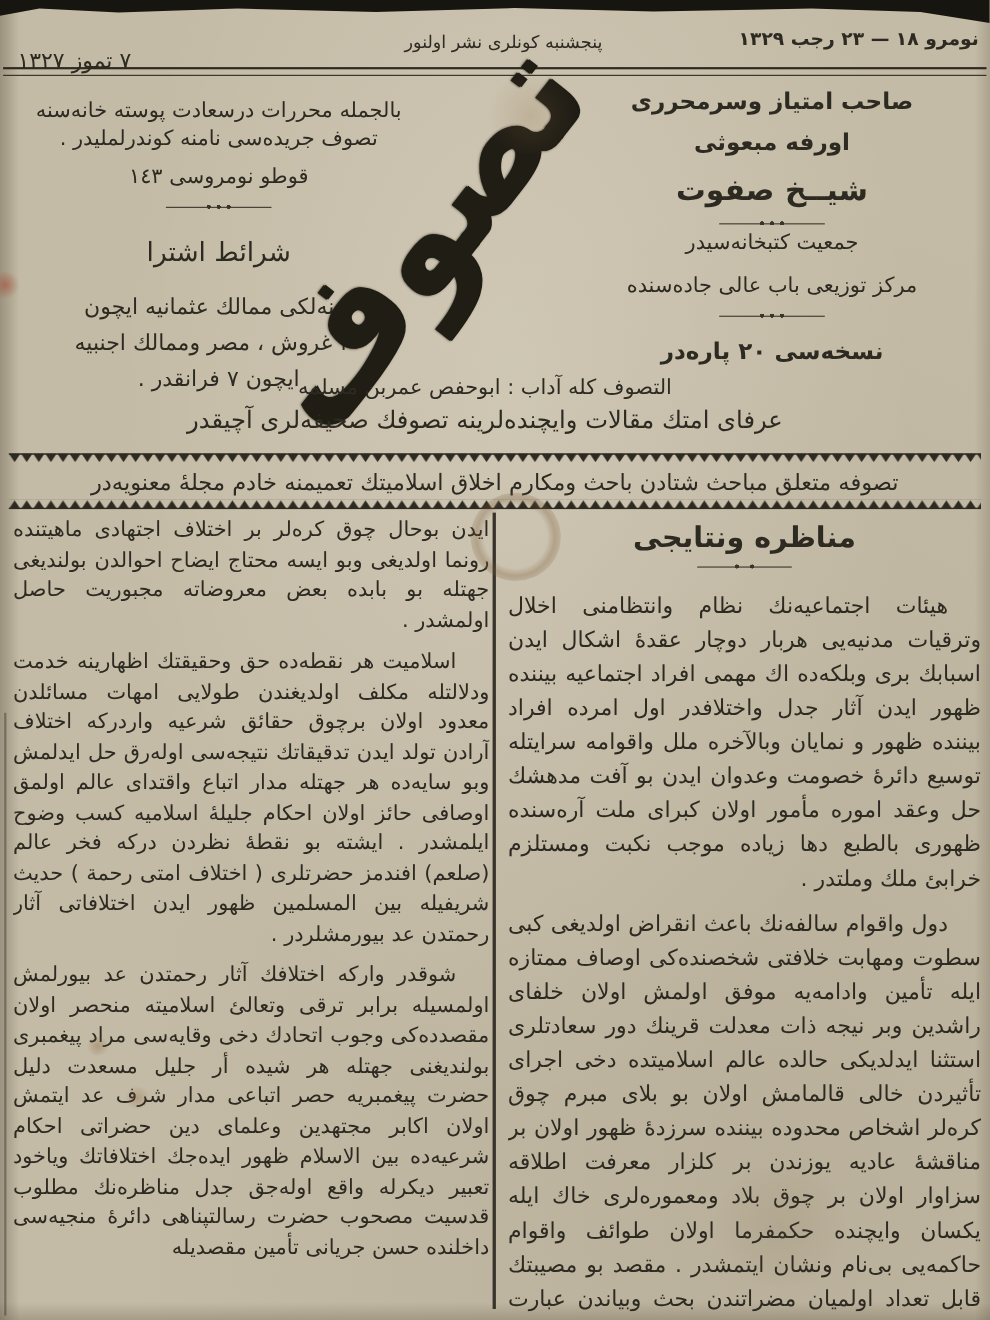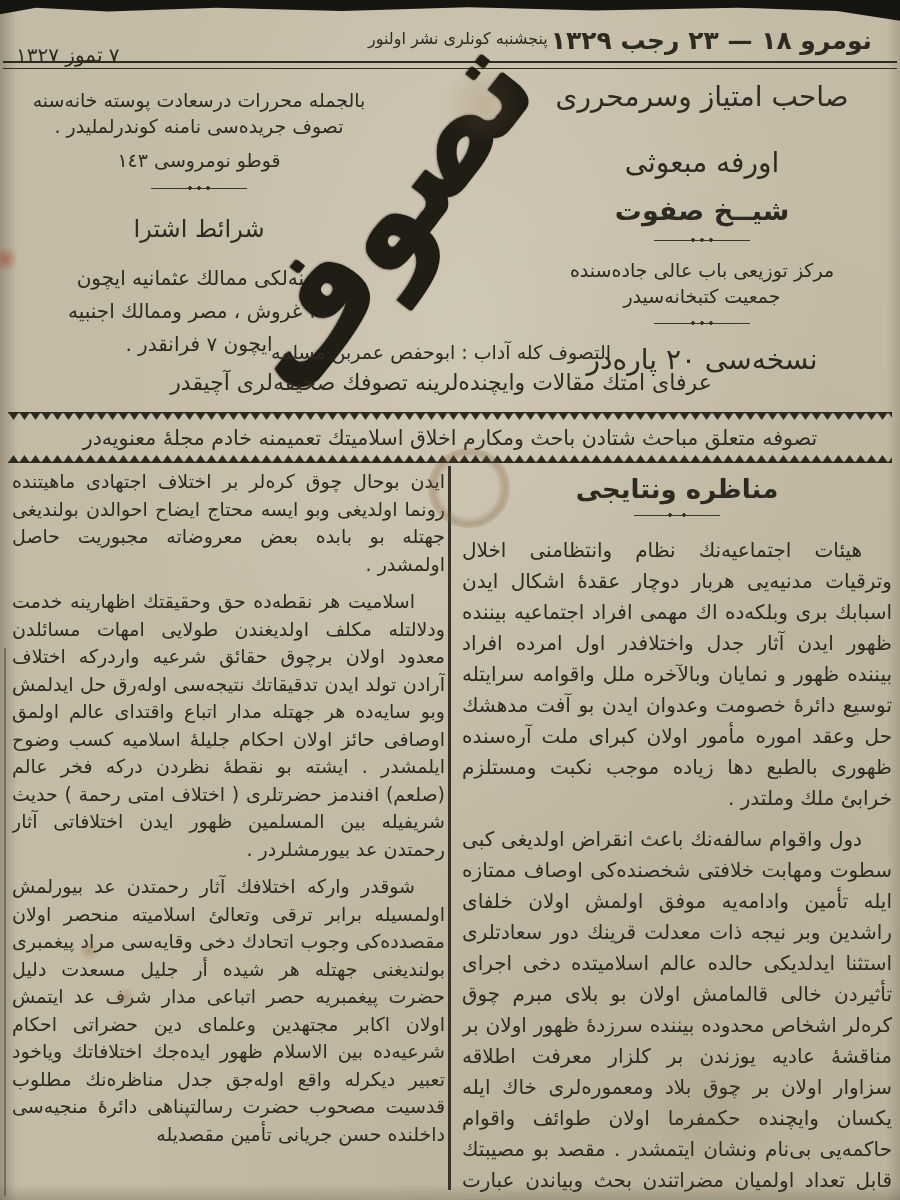--- a/index.html
+++ b/index.html
@@ -13,29 +13,29 @@
       linear-gradient(0deg, rgba(60,50,35,.22), rgba(60,50,35,0) 16px),
       #c4bba6;
     font-family:"DejaVu Sans", sans-serif;
     color:#2d2a22;
   }
   .top-edge{
     position:absolute;left:0;top:0;width:900px;height:26px;background:#17150f;
     clip-path:polygon(0 0,100% 0,100% 80%,93% 42%,82% 30%,66% 40%,52% 28%,38% 42%,24% 30%,12% 44%,4% 30%,0 55%);
   }
   .dateline span{position:absolute;white-space:nowrap;}
-  .dl-issue{top:26px;right:28px;font-size:25px;font-weight:bold;letter-spacing:.5px;text-align:right;}
+  .dl-issue{top:26px;right:10px;font-size:17px;font-weight:bold;letter-spacing:.5px;text-align:right;}
   .dl-center{top:29px;left:368px;font-size:16px;}
   .dl-left{top:43px;left:16px;font-size:20px;}
   .double-rule{position:absolute;left:3px;right:3px;top:61px;height:5px;border-top:2.5px solid #2d2a22;border-bottom:1.5px solid #2d2a22;}
   
   .mast{position:absolute;text-align:center;}
   .mast-right{right:12px;top:80px;width:372px;}
   .mast-left{left:20px;top:88px;width:358px;}
-  .m-line{font-size:28px;line-height:1.2;}
+  .m-line{font-size:21px;line-height:1.2;font-weight:bold;}
   .m-sub{font-size:19px;line-height:1.35;}
   .m-editor{font-size:27px;font-weight:bold;margin-top:16px;}
   .sep{width:96px;margin:14px auto 0;border-top:1.3px solid #3a352b;position:relative;height:4px;}
   .sep::after{content:"";position:absolute;left:50%;top:-3px;width:26px;height:4px;transform:translateX(-50%);
     background:radial-gradient(circle 2px at 4px 2px,#3a352b 90%,transparent),radial-gradient(circle 2px at 13px 2px,#3a352b 90%,transparent),radial-gradient(circle 2px at 22px 2px,#3a352b 90%,transparent);}
   .terms-h{font-size:24px;margin-top:22px;letter-spacing:1px;}
   .terms{font-size:20px;line-height:1.55;margin-top:20px;}
   
   .logo-box{position:absolute;left:246px;top:64px;width:268px;height:302px;}
   .logo-word{
@@ -82,25 +82,25 @@
 
   <div class="dateline">
     <span class="dl-issue">نومرو ١٨ — ٢٣ رجب ١٣٢٩</span>
     <span class="dl-center">پنجشنبه كونلرى نشر اولنور</span>
     <span class="dl-left">٧ تموز ١٣٢٧</span>
   </div>
   <div class="double-rule"></div>
 
   <div class="mast mast-right">
     <div class="m-line">صاحب امتياز وسرمحررى</div>
-    <div class="m-line" style="margin-top:32px">اورفه مبعوثى</div>
+    <div class="m-line" style="margin-top:12px">اورفه مبعوثى</div>
     <div class="m-editor">شيــخ صفوت</div>
     <div class="sep"></div>
+    <div class="m-sub">جمعيت كتبخانه‌سيدر</div>
     <div class="m-sub" style="margin-top:13px">مركز توزيعى باب عالى جاده‌سنده</div>
-    <div class="m-sub">جمعيت كتبخانه‌سيدر</div>
     <div class="sep"></div>
     <div class="m-line" style="margin-top:15px">نسخه‌سى ٢٠ پاره‌در</div>
   </div>
 
   <div class="mast mast-left">
     <div class="m-sub">بالجمله محررات درسعادت پوسته خانه‌سنه</div>
     <div class="m-sub">تصوف جريده‌سى نامنه كوندرلمليدر .</div>
     <div class="m-sub" style="margin-top:9px">قوطو نومروسى ١٤٣</div>
     <div class="sep"></div>
     <div class="terms-h">شرائط اشترا</div>

